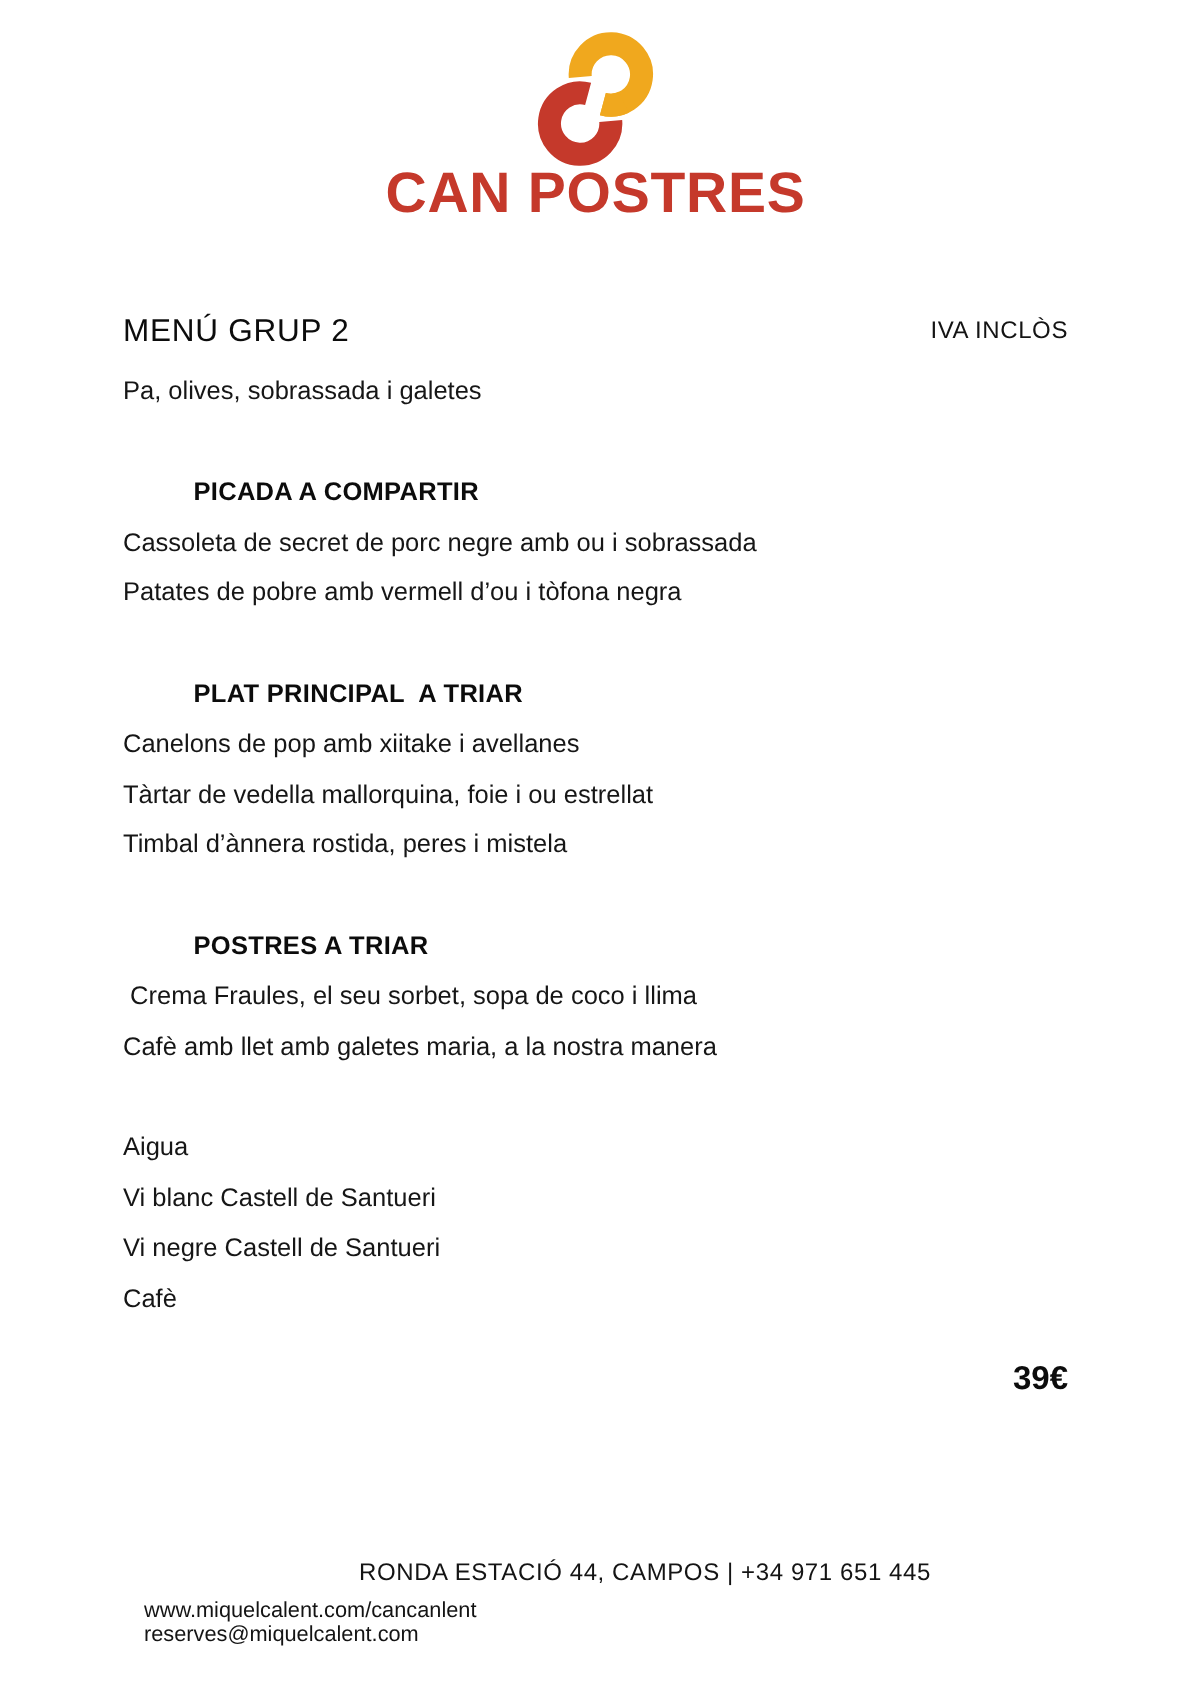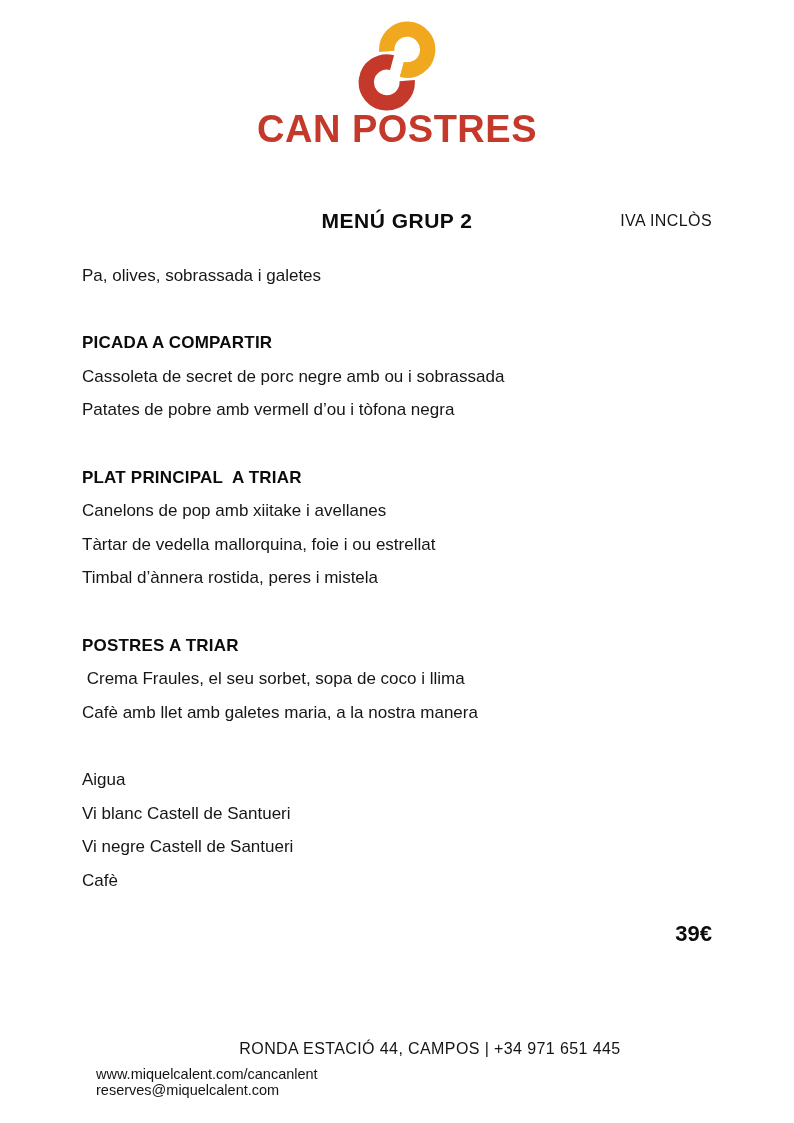--- a/index.html
+++ b/index.html
@@ -27,37 +27,37 @@
     position:absolute;top:108px;left:0;width:100%;
     text-align:center;
     font-size:38px;font-weight:700;letter-spacing:.5px;
     color:var(--brand-red);
     white-space:pre;
   }
   .header-row{
     position:absolute;top:209px;left:82px;right:82px;height:28px;
   }
   .menu-title{
-    position:absolute;left:0;right:0;text-align:center;
-    font-size:21px;font-weight:700;letter-spacing:.5px;
+    position:absolute;left:0;right:0;
+    font-size:21px;font-weight:400;letter-spacing:.5px;
     color:#0c0c0c;white-space:pre;
   }
   .tax-note{
     position:absolute;right:0;top:3px;
     font-size:16px;letter-spacing:.4px;color:#141414;
     white-space:pre;
   }
   .menu-body{
-    position:absolute;top:259px;left:82px;right:82px;
+    position:absolute;top:244px;left:82px;right:82px;
   }
   .line{
     height:33.6px;line-height:33.6px;
     font-size:17px;white-space:pre;color:var(--ink);
   }
-  .line.head{font-weight:700;color:#0c0c0c;letter-spacing:.2px;}
+  .line.head{font-weight:700;color:#0c0c0c;letter-spacing:.2px;margin-left:47px;}
   .spacer{height:33.6px;}
   .price-line{
     height:33.6px;line-height:33.6px;margin-top:20px;
     text-align:right;font-size:22px;font-weight:700;color:#0c0c0c;
     white-space:pre;
   }
   .footer-address{
     position:absolute;top:1040px;left:0;width:100%;
     text-align:center;font-size:16px;letter-spacing:.4px;
     color:#141414;white-space:pre;margin-left:33px;

